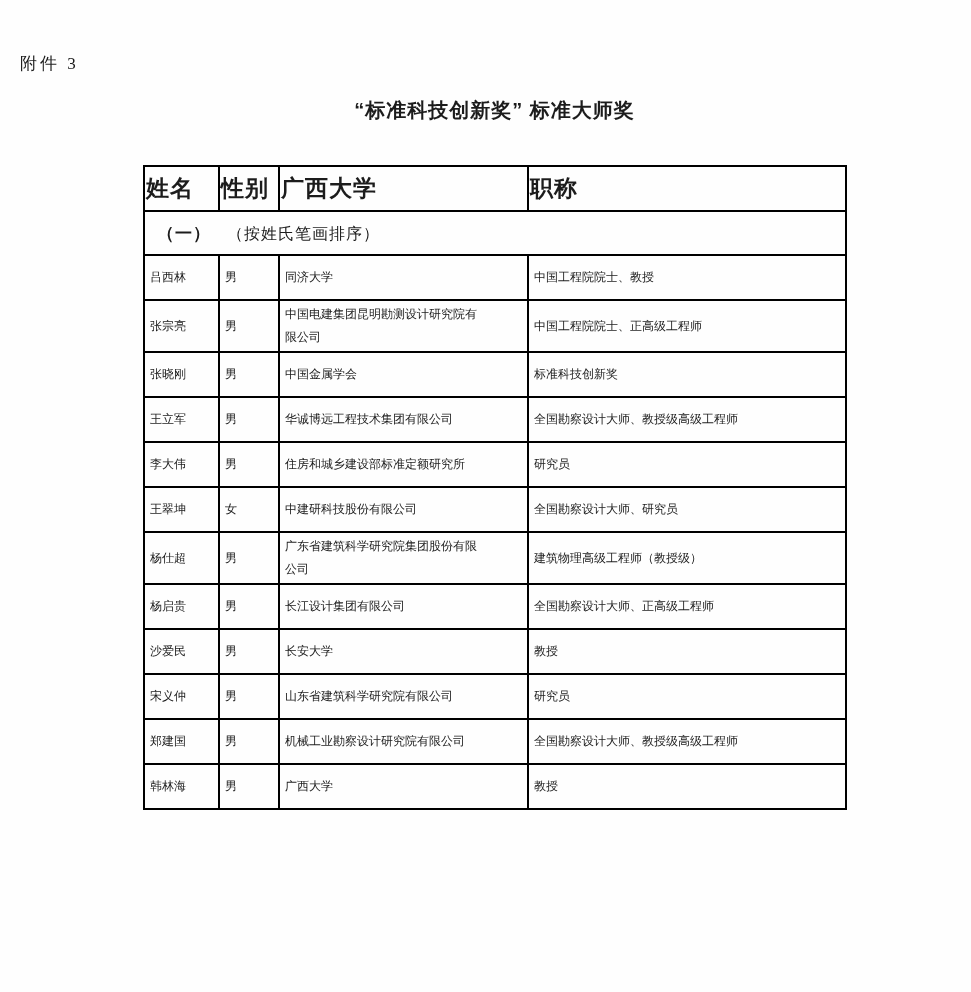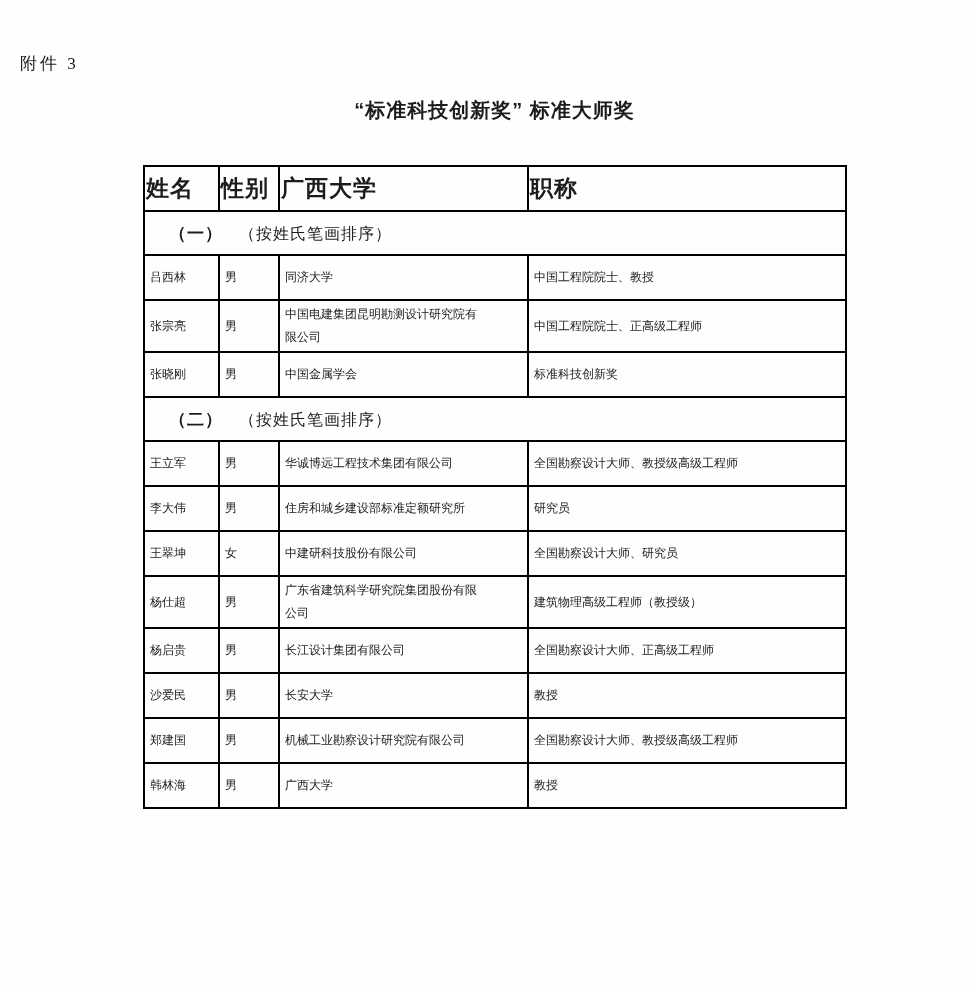--- a/index.html
+++ b/index.html
@@ -57,21 +57,21 @@
     text-align: left;
     vertical-align: middle;
     letter-spacing: 1px;
   }
   .award-table tr.section-row {
     height: 44px;
   }
   .award-table td.section-cell {
     text-align: left;
     vertical-align: middle;
-    padding-left: 24px;
+    padding-left: 12px;
     font-size: 16px;
     font-family: Liberation Serif, serif;
   }
   .section-label {
     font-weight: bold;
     font-size: 17px;
     margin-right: 16px;
     letter-spacing: 1px;
   }
   .section-note {
@@ -134,23 +134,20 @@
           <td>男</td>
           <td><span class="org-text">中国电建集团昆明勘测设计研究院有限公司</span></td>
           <td><span class="title-text">中国工程院院士、正高级工程师</span></td>
         </tr>
         <tr class="data-row">
           <td>张晓刚</td>
           <td>男</td>
           <td><span class="org-text">中国金属学会</span></td>
           <td><span class="title-text">标准科技创新奖</span></td>
         </tr>
-        <tr class="section-row">
-          <td class="section-cell" colspan="4"><span class="section-label">（二）</span><span class="section-note">（按姓氏笔画排序）</span></td>
-        </tr>
         <tr class="data-row">
           <td>王立军</td>
           <td>男</td>
           <td><span class="org-text">华诚博远工程技术集团有限公司</span></td>
           <td><span class="title-text">全国勘察设计大师、教授级高级工程师</span></td>
         </tr>
         <tr class="data-row">
           <td>李大伟</td>
           <td>男</td>
           <td><span class="org-text">住房和城乡建设部标准定额研究所</span></td>
@@ -174,20 +171,26 @@
           <td><span class="org-text">长江设计集团有限公司</span></td>
           <td><span class="title-text">全国勘察设计大师、正高级工程师</span></td>
         </tr>
         <tr class="data-row">
           <td>沙爱民</td>
           <td>男</td>
           <td><span class="org-text">长安大学</span></td>
           <td><span class="title-text">教授</span></td>
         </tr>
         <tr class="data-row">
+          <td>宋义仲</td>
+          <td>男</td>
+          <td><span class="org-text">山东省建筑科学研究院有限公司</span></td>
+          <td><span class="title-text">研究员</span></td>
+        </tr>
+        <tr class="data-row">
           <td>郑建国</td>
           <td>男</td>
           <td><span class="org-text">机械工业勘察设计研究院有限公司</span></td>
           <td><span class="title-text">全国勘察设计大师、教授级高级工程师</span></td>
         </tr>
         <tr class="data-row">
           <td>韩林海</td>
           <td>男</td>
           <td><span class="org-text">广西大学</span></td>
           <td><span class="title-text">教授</span></td>

